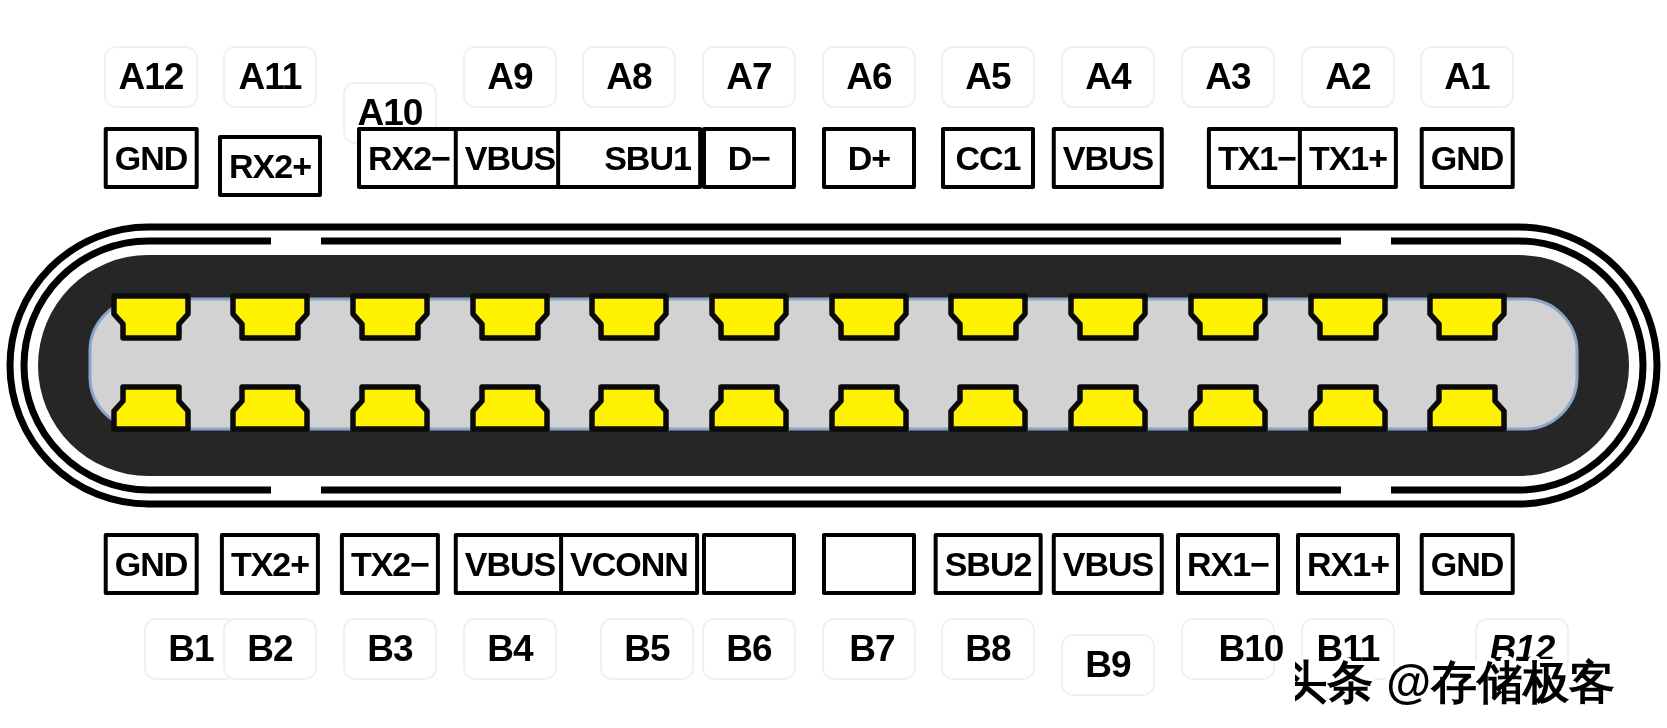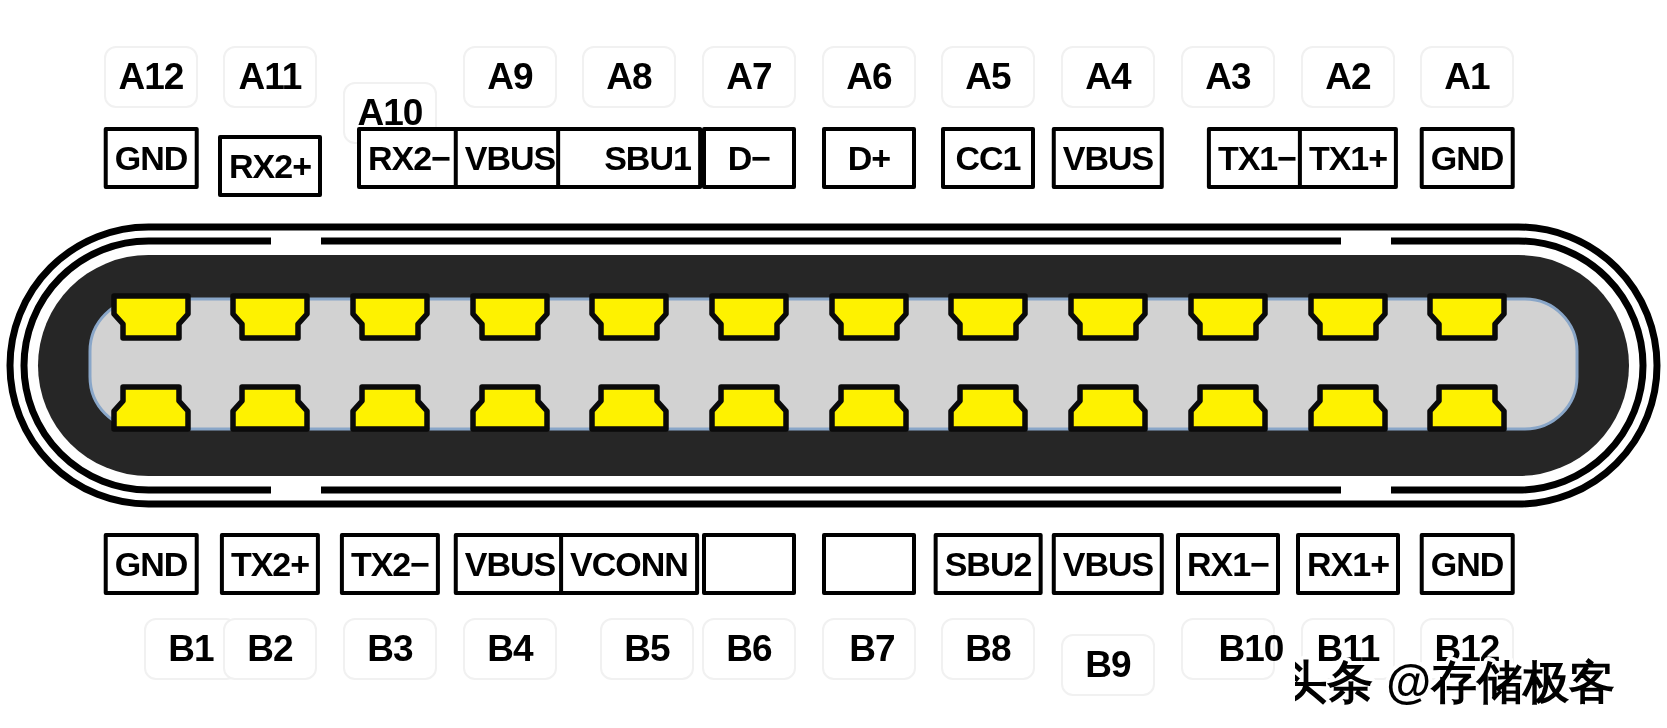--- a/index.html
+++ b/index.html
@@ -129,20 +129,20 @@
       <div class="num-cell" style="left: 270px;">B2</div>
       <div class="num-cell" style="left: 390px;">B3</div>
       <div class="num-cell" style="left: 510px;">B4</div>
       <div class="num-cell" style="left: 647px;">B5</div>
       <div class="num-cell" style="left: 749px;">B6</div>
       <div class="num-cell" style="left: 869px; padding-left: 6px;">B7</div>
       <div class="num-cell" style="left: 988px;">B8</div>
       <div class="num-cell" style="left: 1108px; margin-top: 16px;">B9</div>
       <div class="num-cell" style="left: 1228px; padding-left: 46px;">B10</div>
       <div class="num-cell" style="left: 1348px;">B11</div>
-      <div class="num-cell" style="left: 1467px;">B12</div>
+      <div class="num-cell" style="left: 1522px; font-style: italic;">B12</div>
     </div>
 
   <svg class="watermark-svg" viewBox="0 0 330 68">
     <text class="watermark-text" x="320" y="48" text-anchor="end" stroke-width="8" stroke="#ffffff" fill="#000000">头条 @存储极客</text>
   </svg>
 
 </div>
 
 </body></html>

